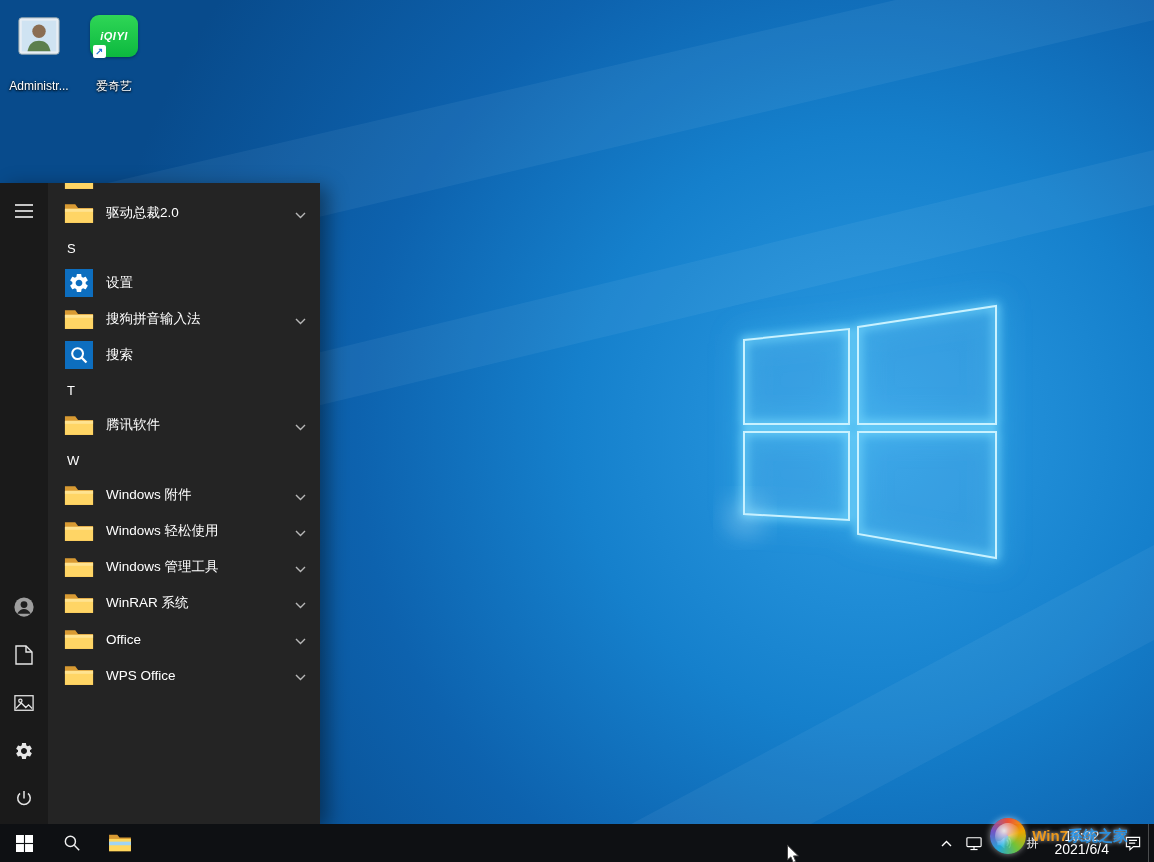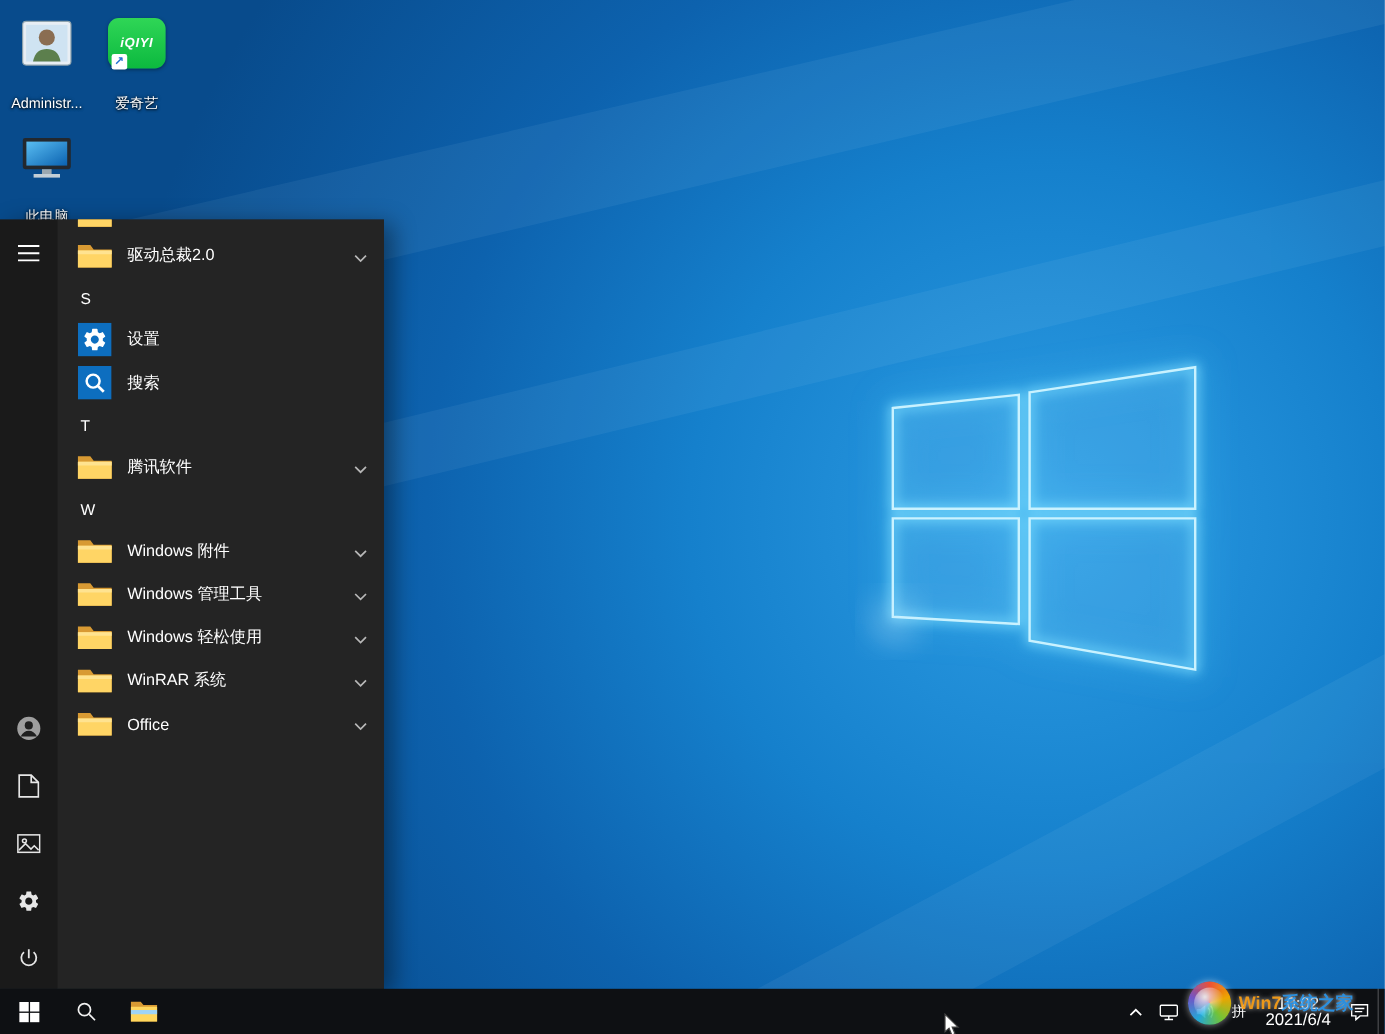--- a/index.html
+++ b/index.html
@@ -112,37 +112,20 @@
   <div class="desk-icon" style="left:76px;top:12px">
     <div class="di-img">
       <div class="iqiyi-tile">
           <span>iQIYI</span>
         <span class="shortcut-badge">↗</span>
       </div>
     </div>
     <div class="di-label">爱奇艺</div>
   </div>
 
-  <div class="desk-icon" style="left:1px;top:106px">
-    <div class="di-img">
-      <svg width="48" height="48" viewBox="0 0 48 48">
-        <defs>
-            <linearGradient id="scr" x1="0" y1="0" x2="1" y2="1">
-          <stop offset="0" stop-color="#59bdf2"></stop>
-              <stop offset="1" stop-color="#0b62b0"></stop>
-            </linearGradient>
-          </defs>
-        <rect x="4" y="9" width="40" height="26" rx="2" fill="#23282e"></rect>
-        <rect x="7" y="12" width="34" height="20" fill="url(#scr)"></rect>
-        <rect x="20" y="35" width="8" height="4" fill="#9aa7b0"></rect>
-        <rect x="13" y="39" width="22" height="3" fill="#c3ced6"></rect>
-      </svg>
-    </div>
-    <div class="di-label">此电脑</div>
-  </div>
 
   <div class="start-menu">
     <div class="rail">
       <div class="rail-btn" style="top:4px">
         <span>
           <svg width="18" height="14" viewBox="0 0 18 14">
               <path d="M0 1h18M0 7h18M0 13h18" stroke="#fff" stroke-width="1.7"></path>
             </svg>
         </span>
       </div>
@@ -222,20 +205,35 @@
               <rect width="30" height="30" fill="#0d6ebf"></rect>
               <g transform="translate(3 3)">
                 <path d="M19.14 12.94c.04-.3.06-.61.06-.94 0-.32-.02-.64-.07-.94l2.03-1.58c.18-.14.23-.41.12-.61l-1.92-3.32c-.12-.22-.37-.29-.59-.22l-2.39.96c-.5-.38-1.03-.7-1.62-.94l-.36-2.54c-.04-.24-.24-.41-.48-.41h-3.84c-.24 0-.43.17-.47.41l-.36 2.54c-.59.24-1.13.57-1.62.94l-2.39-.96c-.22-.08-.47 0-.59.22L2.74 8.87c-.12.21-.08.47.12.61l2.03 1.58c-.05.3-.09.63-.09.94s.02.64.07.94l-2.03 1.58c-.18.14-.23.41-.12.61l1.92 3.32c.12.22.37.29.59.22l2.39-.96c.5.38 1.03.7 1.62.94l.36 2.54c.05.24.24.41.48.41h3.84c.24 0 .44-.17.47-.41l.36-2.54c.59-.24 1.13-.56 1.62-.94l2.39.96c.22.08.47 0 .59-.22l1.92-3.32c.12-.22.07-.47-.12-.61l-2.01-1.58zM12 15.6c-1.98 0-3.6-1.62-3.6-3.6s1.62-3.6 3.6-3.6 3.6 1.62 3.6 3.6-1.62 3.6-3.6 3.6z" fill="#fff"></path>
               </g>
             </svg>
           </span>
           <span class="app-label">设置</span>
         </div>
         <div class="app-row">
           <span class="app-icon">
+            <svg width="30" height="25" viewBox="0 0 32 26">
+              <path d="M1 3h11l3 4h16v16H1z" fill="#d89a33"></path>
+              <path d="M1 8h30v15H1z" fill="#ffd565"></path>
+              <path d="M1 8h30v3.2H1z" fill="#ffe390"></path>
+            </svg>
+          </span>
+          <span class="app-label">搜狗拼音输入法</span>
+          <span class="app-chevron">
+            <svg width="11" height="7" viewBox="0 0 11 7">
+              <path d="M1 1l4.5 4.5L10 1" fill="none" stroke="#c8c8c8" stroke-width="1.4"></path>
+            </svg>
+          </span>
+        </div>
+        <div class="app-row">
+          <span class="app-icon">
             <svg width="28" height="28" viewBox="0 0 30 30">
               <rect width="30" height="30" fill="#0d6ebf"></rect>
               <circle cx="13.5" cy="13.5" r="5.8" fill="none" stroke="#fff" stroke-width="2.2"></circle>
               <path d="M17.8 17.8L23 23" stroke="#fff" stroke-width="2.4"></path>
             </svg>
           </span>
           <span class="app-label">搜索</span>
         </div>
         <div class="app-header">
           <span>T</span>
@@ -274,66 +272,81 @@
           </span>
         </div>
         <div class="app-row">
           <span class="app-icon">
             <svg width="30" height="25" viewBox="0 0 32 26">
               <path d="M1 3h11l3 4h16v16H1z" fill="#d89a33"></path>
               <path d="M1 8h30v15H1z" fill="#ffd565"></path>
               <path d="M1 8h30v3.2H1z" fill="#ffe390"></path>
             </svg>
           </span>
+          <span class="app-label">Windows 轻松使用</span>
+          <span class="app-chevron">
+            <svg width="11" height="7" viewBox="0 0 11 7">
+              <path d="M1 1l4.5 4.5L10 1" fill="none" stroke="#c8c8c8" stroke-width="1.4"></path>
+            </svg>
+          </span>
+        </div>
+        <div class="app-row">
+          <span class="app-icon">
+            <svg width="30" height="25" viewBox="0 0 32 26">
+              <path d="M1 3h11l3 4h16v16H1z" fill="#d89a33"></path>
+              <path d="M1 8h30v15H1z" fill="#ffd565"></path>
+              <path d="M1 8h30v3.2H1z" fill="#ffe390"></path>
+            </svg>
+          </span>
           <span class="app-label">Windows 管理工具</span>
           <span class="app-chevron">
             <svg width="11" height="7" viewBox="0 0 11 7">
               <path d="M1 1l4.5 4.5L10 1" fill="none" stroke="#c8c8c8" stroke-width="1.4"></path>
             </svg>
           </span>
         </div>
         <div class="app-row">
           <span class="app-icon">
             <svg width="30" height="25" viewBox="0 0 32 26">
               <path d="M1 3h11l3 4h16v16H1z" fill="#d89a33"></path>
               <path d="M1 8h30v15H1z" fill="#ffd565"></path>
               <path d="M1 8h30v3.2H1z" fill="#ffe390"></path>
             </svg>
           </span>
-          <span class="app-label">Windows 轻松使用</span>
-          <span class="app-chevron">
-            <svg width="11" height="7" viewBox="0 0 11 7">
-              <path d="M1 1l4.5 4.5L10 1" fill="none" stroke="#c8c8c8" stroke-width="1.4"></path>
-            </svg>
-          </span>
-        </div>
-        <div class="app-row">
-          <span class="app-icon">
-            <svg width="30" height="25" viewBox="0 0 32 26">
-              <path d="M1 3h11l3 4h16v16H1z" fill="#d89a33"></path>
-              <path d="M1 8h30v15H1z" fill="#ffd565"></path>
-              <path d="M1 8h30v3.2H1z" fill="#ffe390"></path>
-            </svg>
-          </span>
           <span class="app-label">WinRAR 系统</span>
           <span class="app-chevron">
             <svg width="11" height="7" viewBox="0 0 11 7">
               <path d="M1 1l4.5 4.5L10 1" fill="none" stroke="#c8c8c8" stroke-width="1.4"></path>
             </svg>
           </span>
         </div>
         <div class="app-row">
           <span class="app-icon">
             <svg width="30" height="25" viewBox="0 0 32 26">
               <path d="M1 3h11l3 4h16v16H1z" fill="#d89a33"></path>
               <path d="M1 8h30v15H1z" fill="#ffd565"></path>
               <path d="M1 8h30v3.2H1z" fill="#ffe390"></path>
             </svg>
           </span>
           <span class="app-label">Office</span>
+          <span class="app-chevron">
+            <svg width="11" height="7" viewBox="0 0 11 7">
+              <path d="M1 1l4.5 4.5L10 1" fill="none" stroke="#c8c8c8" stroke-width="1.4"></path>
+            </svg>
+          </span>
+        </div>
+        <div class="app-row">
+          <span class="app-icon">
+            <svg width="30" height="25" viewBox="0 0 32 26">
+              <path d="M1 3h11l3 4h16v16H1z" fill="#d89a33"></path>
+              <path d="M1 8h30v15H1z" fill="#ffd565"></path>
+              <path d="M1 8h30v3.2H1z" fill="#ffe390"></path>
+            </svg>
+          </span>
+          <span class="app-label">WPS Office</span>
           <span class="app-chevron">
             <svg width="11" height="7" viewBox="0 0 11 7">
               <path d="M1 1l4.5 4.5L10 1" fill="none" stroke="#c8c8c8" stroke-width="1.4"></path>
             </svg>
           </span>
         </div>
       </div>
   </div>
 
   <div class="taskbar">

